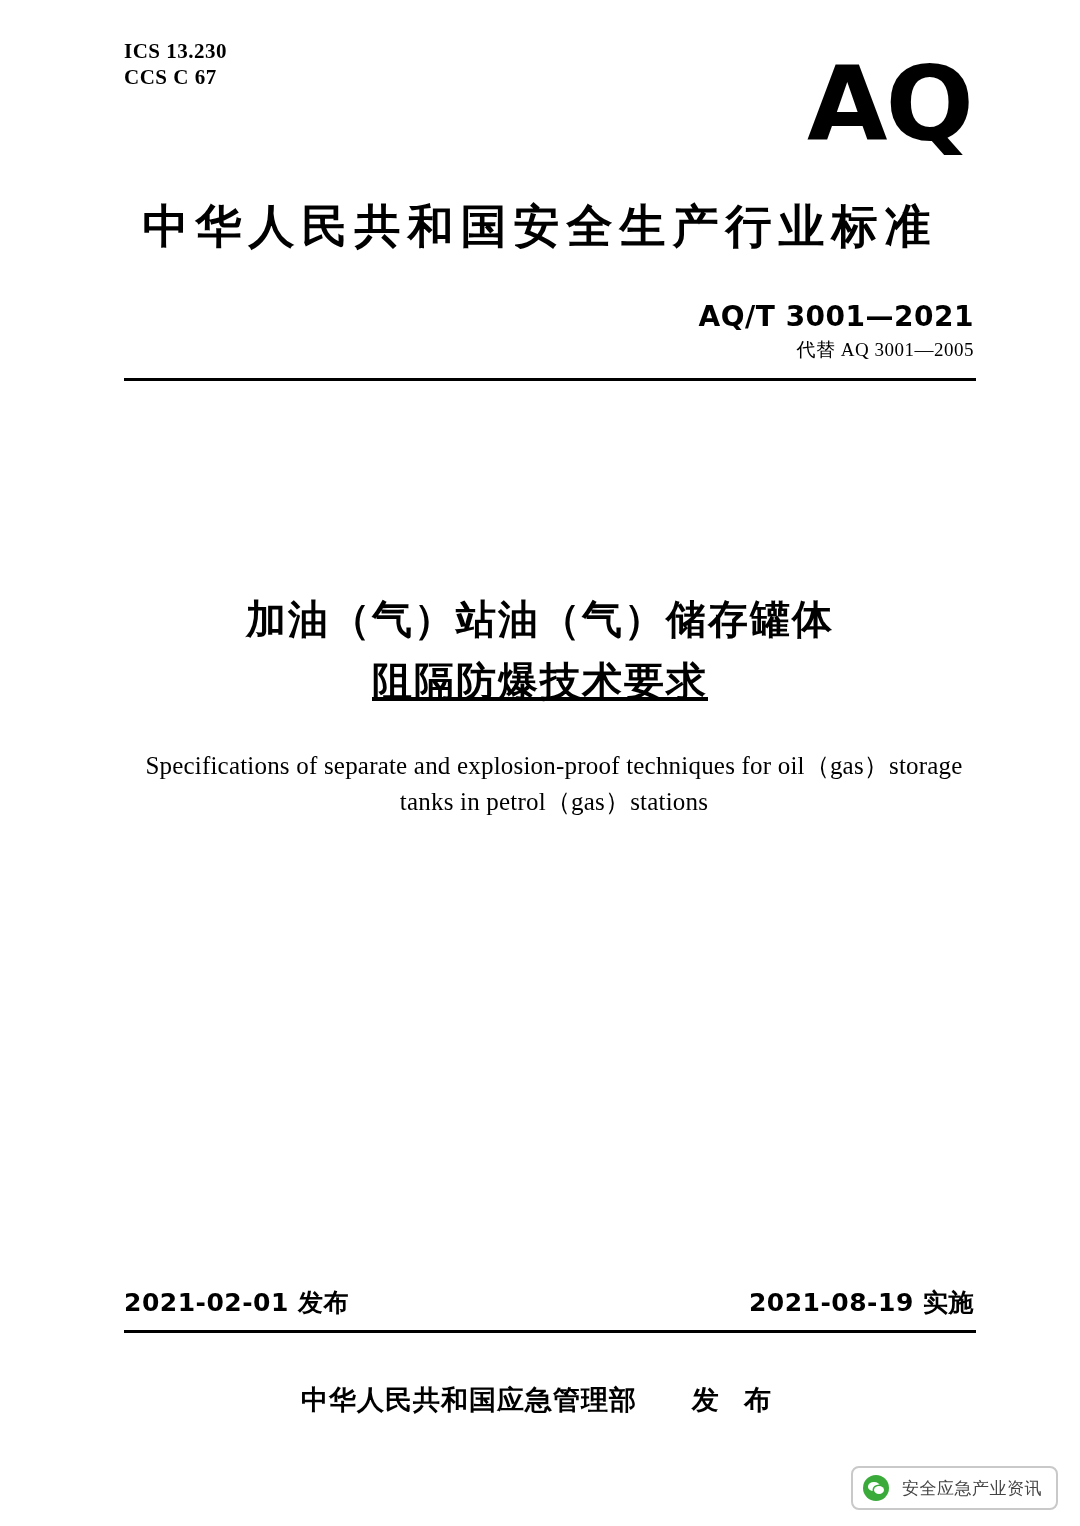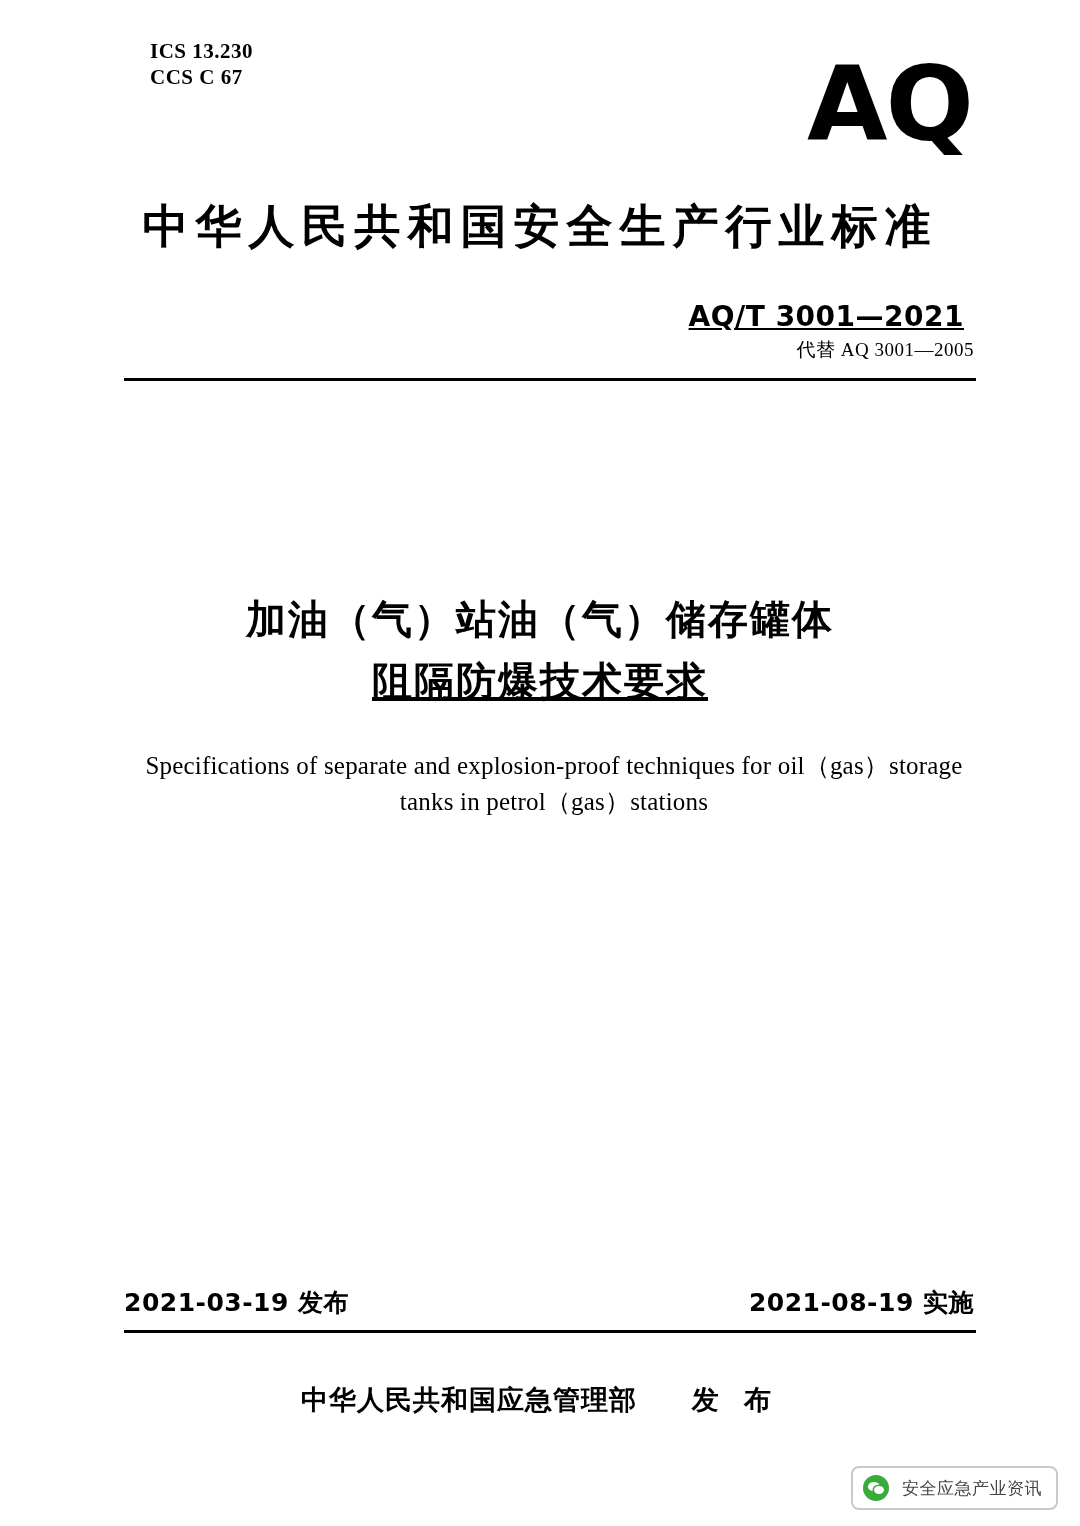--- a/index.html
+++ b/index.html
@@ -26,21 +26,21 @@
   .codes {
     position: absolute;
     left: 124px;
     top: 38px;
     font-family: "Liberation Serif", serif;
     font-weight: bold;
     font-size: 21px;
     line-height: 26px;
     letter-spacing: 0.5px;
   }
-  .codes div { white-space: pre; margin-left: 26px; }
+  .codes div { white-space: pre; }
 
   
   .aq-logo {
     position: absolute;
     right: 108px;
     top: 52px;
     font-family: "DejaVu Sans", sans-serif;
     font-weight: bold;
     font-size: 104px;
     line-height: 104px;
@@ -57,28 +57,27 @@
     text-align: center;
     font-family: "DejaVu Sans", sans-serif;
     font-weight: bold;
     font-size: 46px;
     letter-spacing: 7px;
   }
 
   
   .std-no {
     position: absolute;
-    right: 116px;
+    right: 106px;
     top: 300px;
     text-align: center;
     font-family: "DejaVu Sans", sans-serif;
     font-weight: bold;
     font-size: 28px;
     letter-spacing: 0.5px;
-    text-decoration: underline;
   }
   .std-replace {
     position: absolute;
     right: 106px;
     top: 337px;
     text-align: right;
     font-family: "Liberation Serif", serif;
     font-size: 19px;
     letter-spacing: 0.5px;
   }
@@ -227,21 +226,21 @@
   <div class="doc-title">
     <span>加油（气）站油（气）储存罐体</span>
     <span class="l2">阻隔防爆技术要求</span>
   </div>
 
   <div class="eng-title">
     <span>Specifications of separate and explosion-proof techniques for oil（gas）storage</span>
     <span>tanks in petrol（gas）stations</span>
   </div>
 
-  <div class="date-issue">2021-03-19 发布</div>
+  <div class="date-issue">2021-02-01 发布</div>
   <div class="date-impl">2021-08-19 实施</div>
 
   <div class="rule-bottom"></div>
 
   <div class="publisher">
     <span>中华人民共和国应急管理部</span>
     <span class="gap"></span>
     <span class="fb">发 布</span>
   </div>
 

